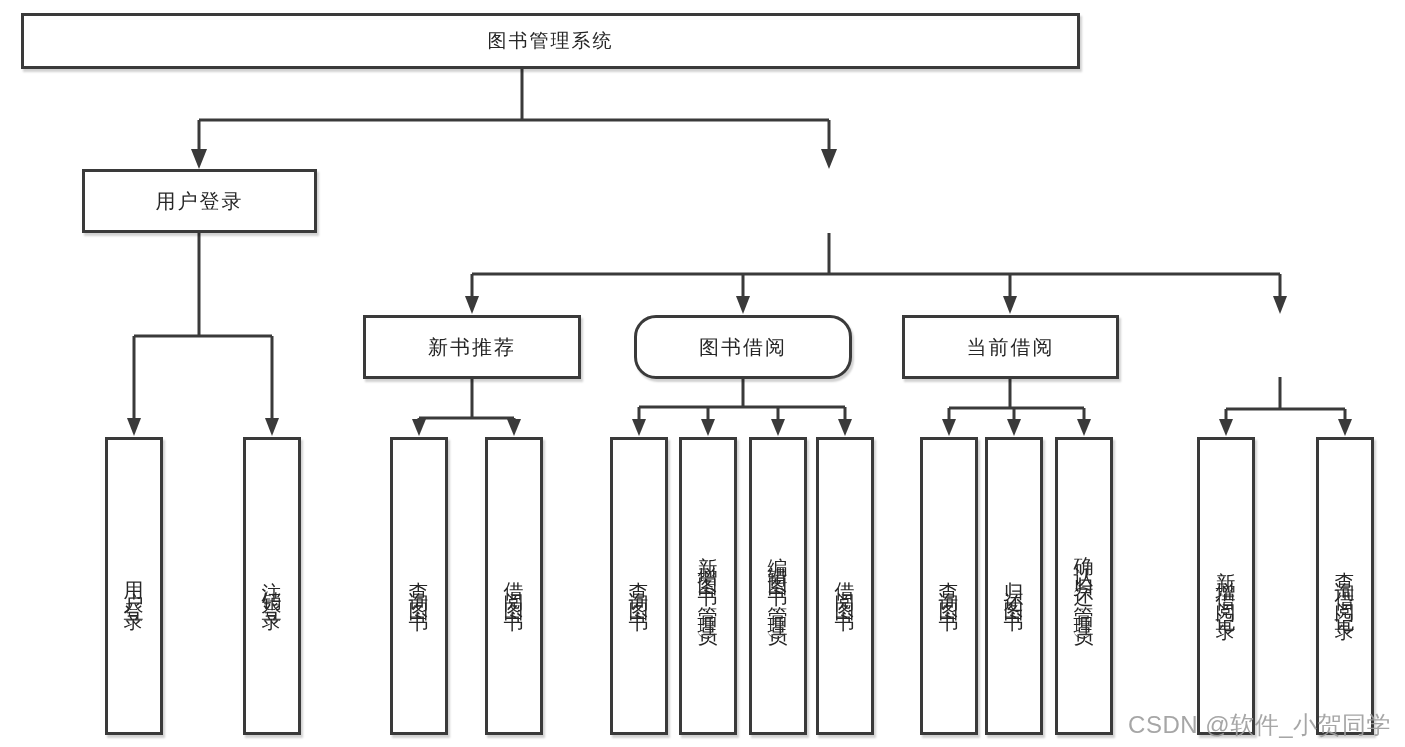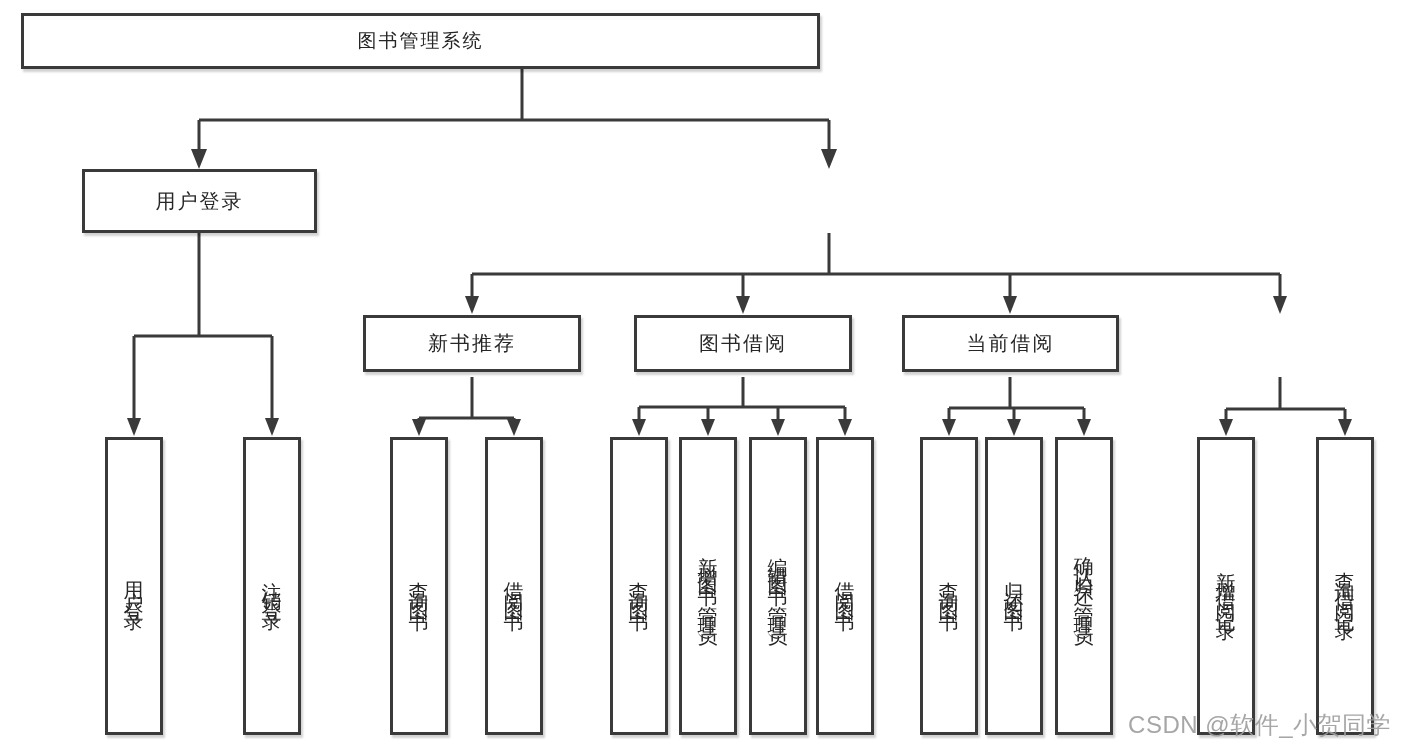--- a/index.html
+++ b/index.html
@@ -32,30 +32,30 @@
     justify-content: center;
     color: #262626;
     z-index: 2;
   }
   .node.h {
     font-size: 20px;
     letter-spacing: 2px;
     white-space: nowrap;
   }
   .node.root {
-    left: 21px; top: 13px; width: 799px; height: 56px;
+    left: 21px; top: 13px; width: 1059px; height: 56px;
     font-size: 19px;
     align-items: center;
   }
   .node.lvl2 { top: 169px; width: 235px; height: 64px; }
   #n-user-login   { left: 82px; }
   #n-book-mgmt    { left: 712px; }
-  .node.lvl3 { top: 315px; width: 218px; height: 57px; }
+  .node.lvl3 { top: 315px; width: 218px; height: 64px; }
   #n-new-books      { left: 363px; }
-  #n-book-borrow    { left: 634px; }
+  #n-book-borrow    { left: 634px; border-radius: 22px; }
   #n-current-borrow { left: 902px; width: 217px; font-family: Liberation Mono, monospace; }
   #n-borrow-records { left: 1172px; width: 216px; }
   .node.leaf {
     top: 437px;
     width: 58px;
     height: 298px;
   }
   .node.leaf .vtext {
     writing-mode: vertical-lr;
     text-orientation: mixed;

